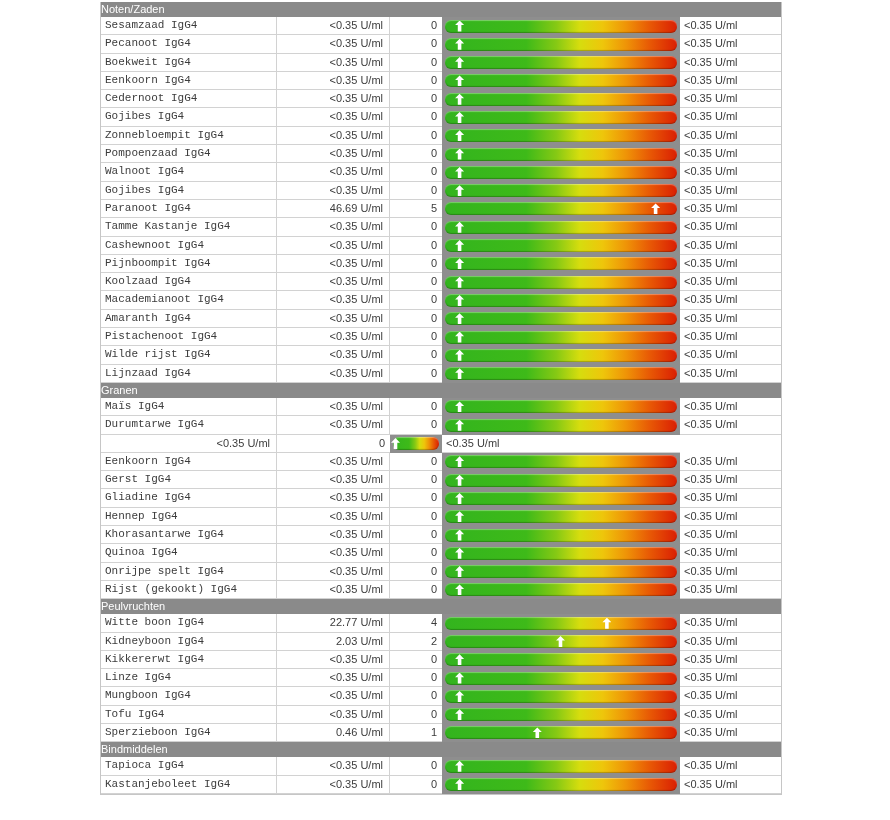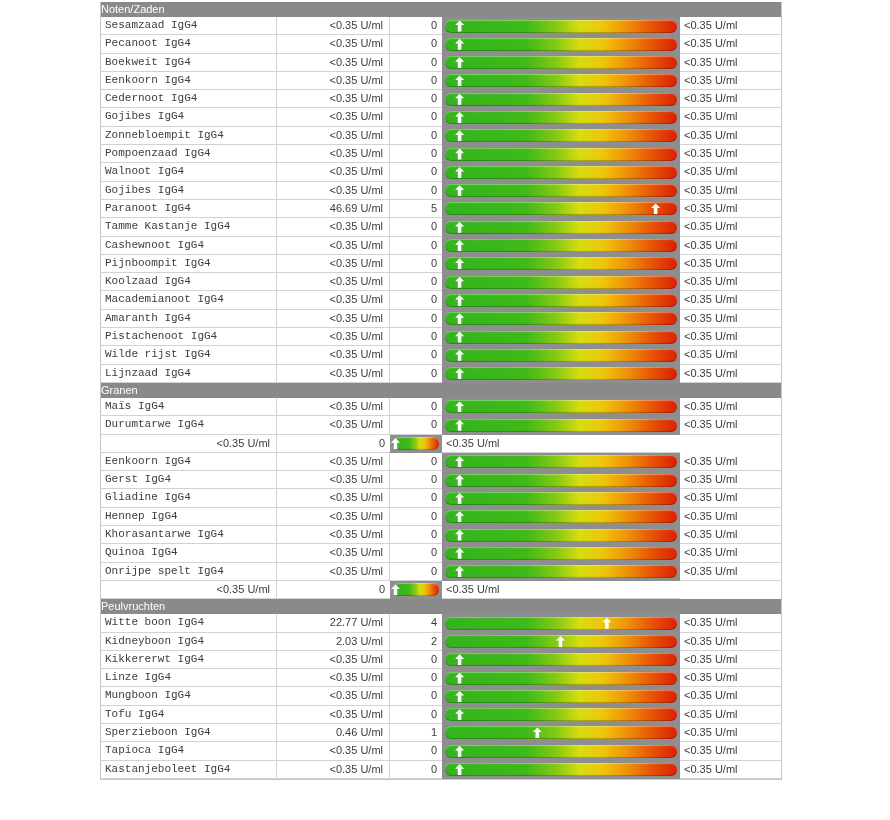--- a/index.html
+++ b/index.html
@@ -437,20 +437,21 @@
     <div class="cell score">0</div>
     <div class="cell bar-cell">
       <div class="bar">
         <span class="marker" style="left: calc(6.5% - 5px);"></span>
       </div>
     </div>
     <div class="cell ref">&lt;0.35 U/ml</div>
   </div>
 
   <div class="row">
+    <div class="cell name">Rijst (gekookt) IgG4</div>
     <div class="cell value">&lt;0.35 U/ml</div>
     <div class="cell score">0</div>
     <div class="cell bar-cell">
       <div class="bar">
         <span class="marker" style="left: calc(6.5% - 5px);"></span>
       </div>
     </div>
     <div class="cell ref">&lt;0.35 U/ml</div>
   </div>
 
@@ -533,20 +534,21 @@
     <div class="cell value">0.46 U/ml</div>
     <div class="cell score">1</div>
     <div class="cell bar-cell">
       <div class="bar">
         <span class="marker" style="left: calc(40% - 5px);"></span>
       </div>
     </div>
     <div class="cell ref">&lt;0.35 U/ml</div>
   </div>
 
+  <div class="section-header">Bindmiddelen</div>
 
   <div class="row">
     <div class="cell name">Tapioca IgG4</div>
     <div class="cell value">&lt;0.35 U/ml</div>
     <div class="cell score">0</div>
     <div class="cell bar-cell">
       <div class="bar">
         <span class="marker" style="left: calc(6.5% - 5px);"></span>
       </div>
     </div>

